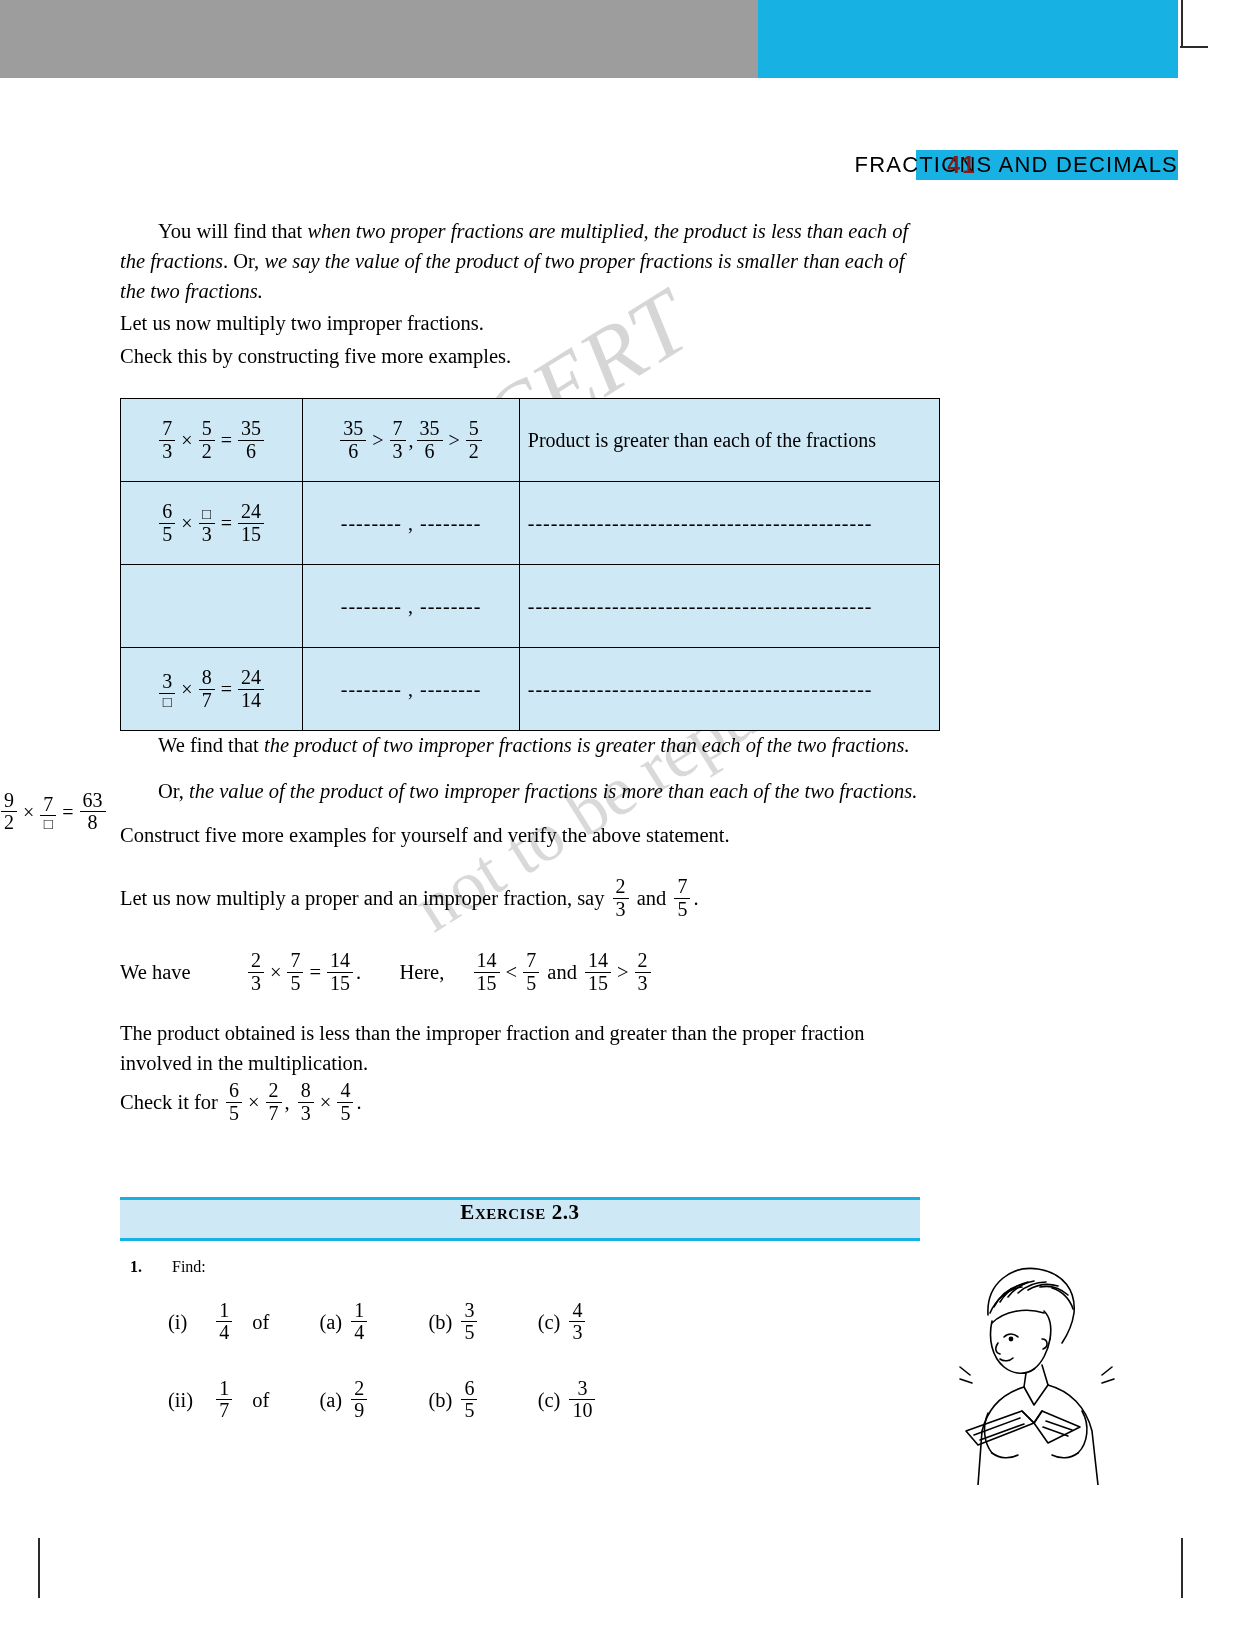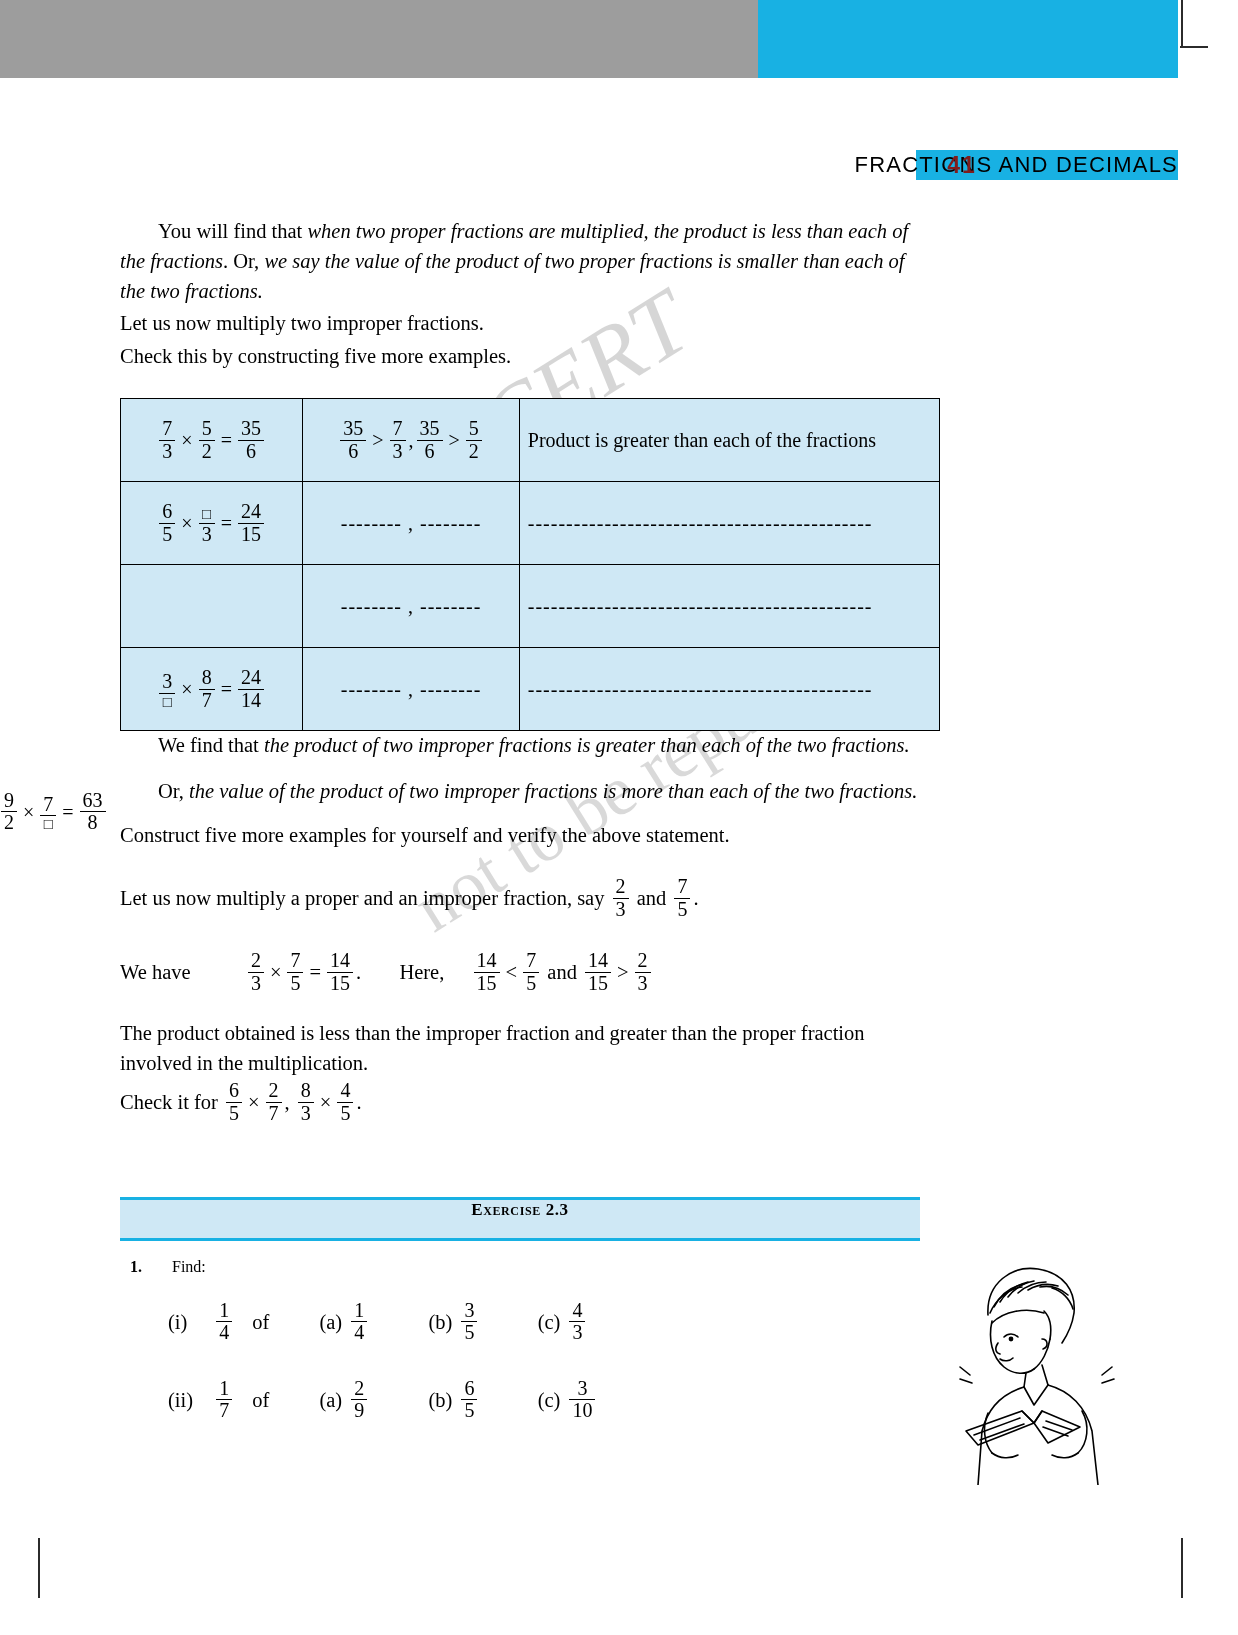--- a/index.html
+++ b/index.html
@@ -146,21 +146,21 @@
     width: 800px; height: 38px;
     background: #cfe8f5;
     border-top: 3px solid #18b1e3;
     border-bottom: 3px solid #18b1e3;
   }
   .ex-title {
     position: absolute;
     left: 120px; top: 1200px;
     width: 800px;
     text-align: center;
-    font-size: 17px;
+    font-size: 21px;
     font-weight: bold;
     font-variant: small-caps;
     letter-spacing: 0.6px;
   }
 
   .q1 {
     position: absolute;
     left: 130px; top: 1258px;
     font-size: 16px;
   }

